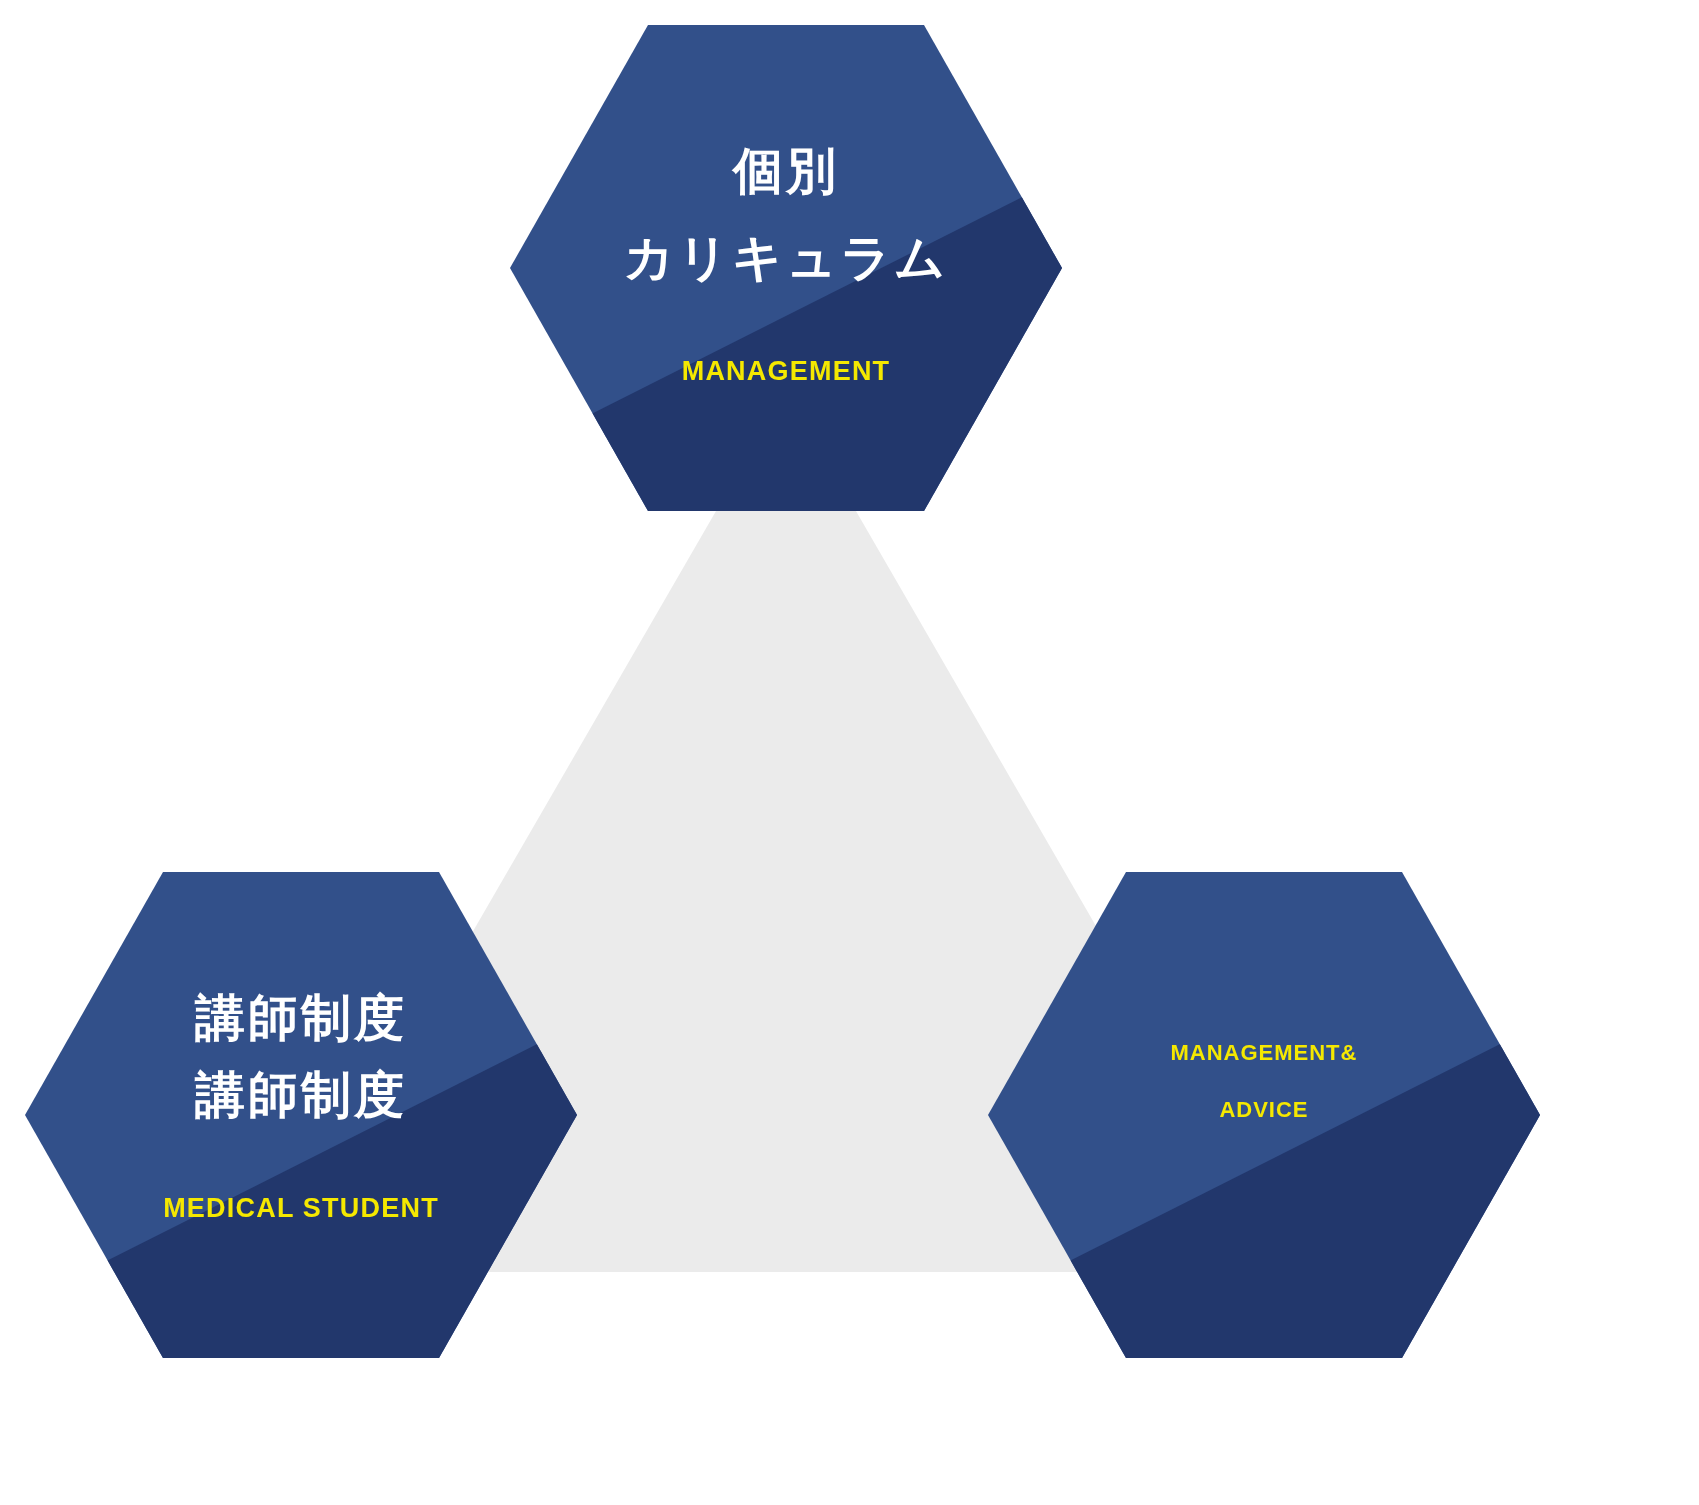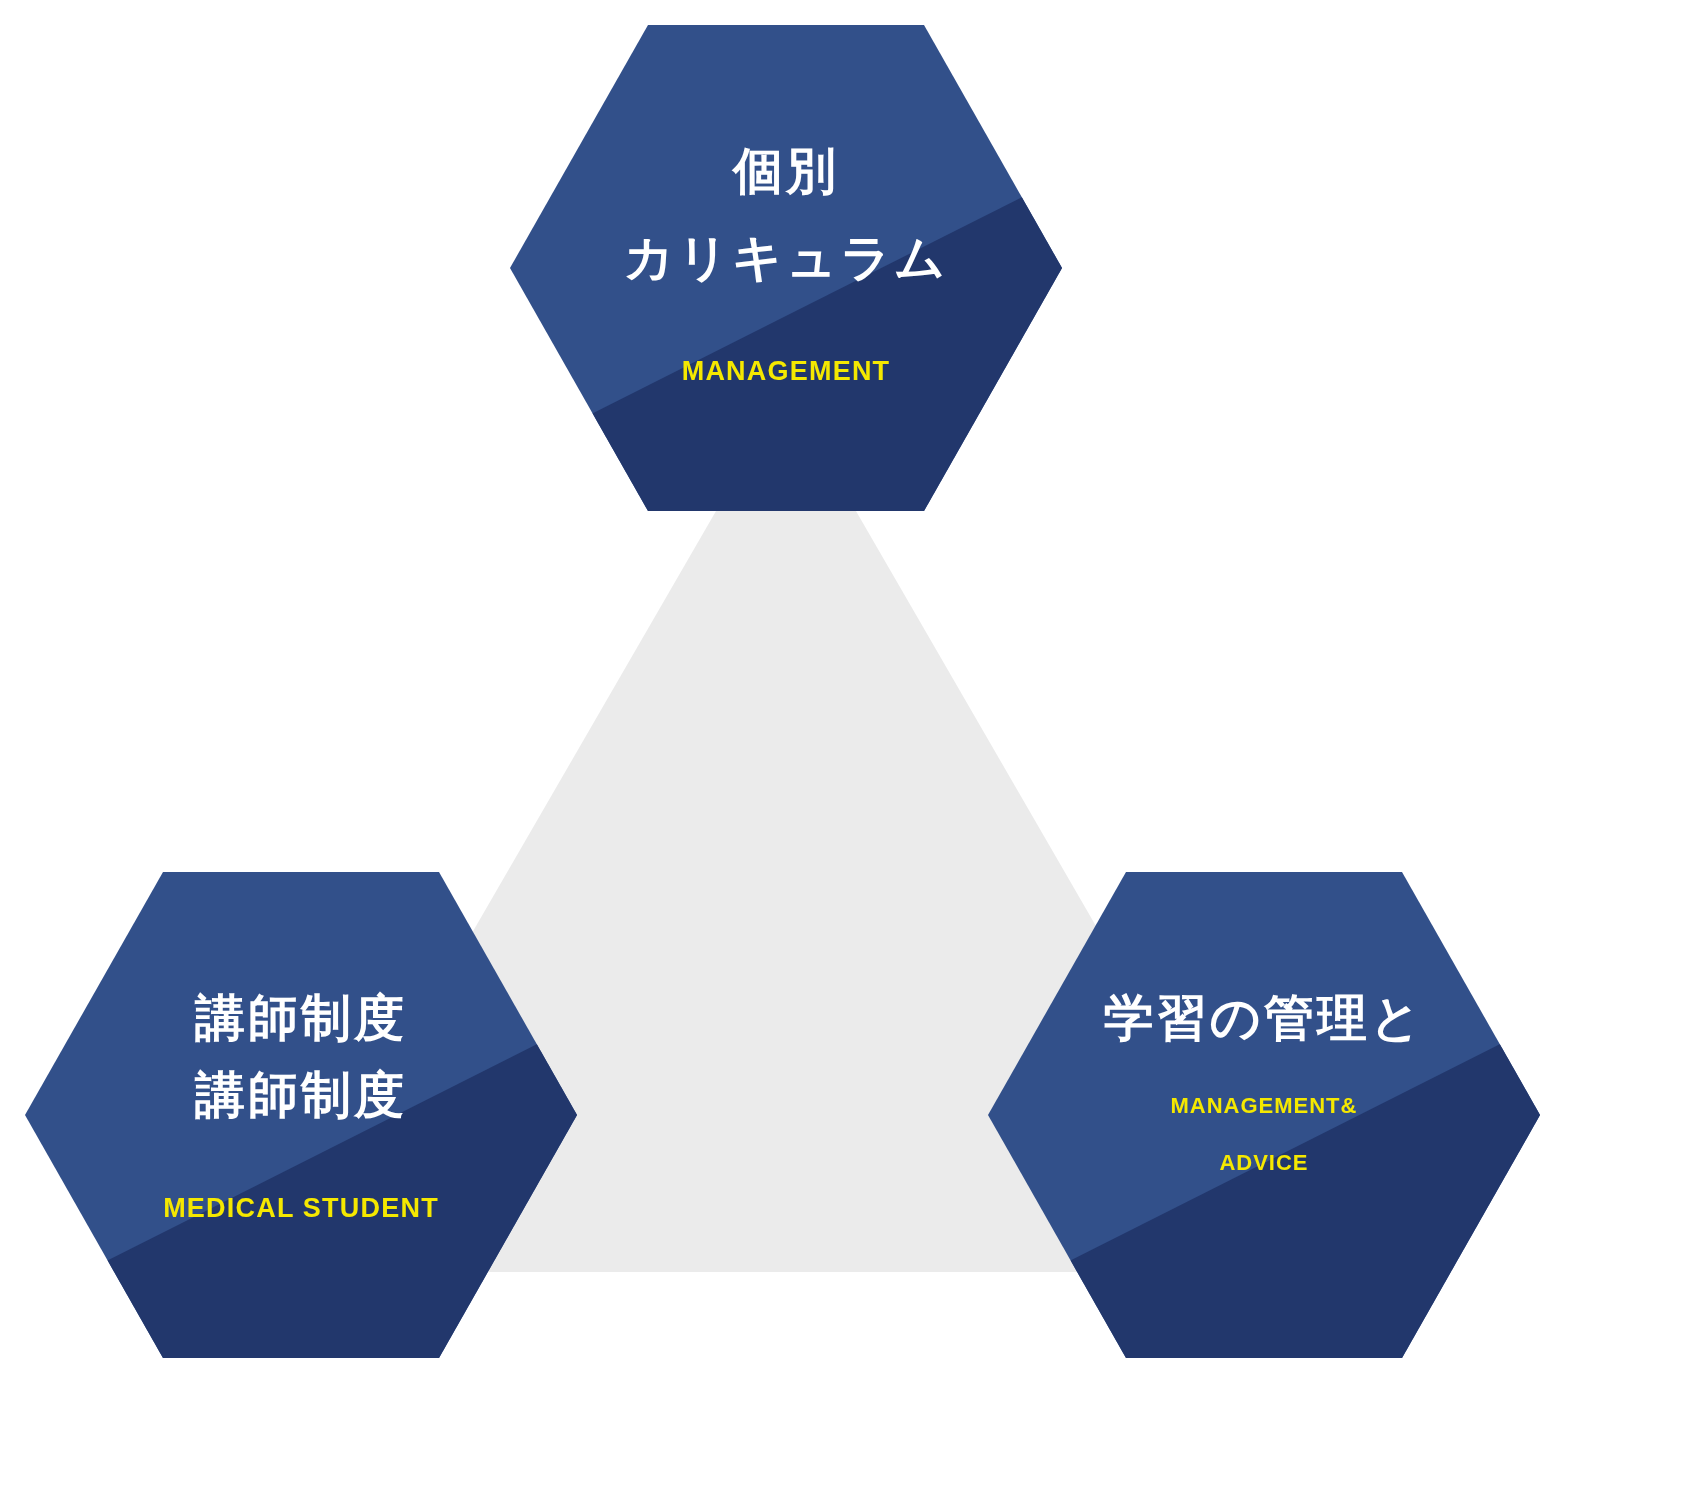--- a/index.html
+++ b/index.html
@@ -164,21 +164,20 @@
           <polygon points="138,0 414,0 552,243 414,486 138,486 0,243"></polygon>
         </clipPath>
       </defs>
       <g clip-path="url(#clip-management)">
         <rect x="0" y="0" width="552" height="486" fill="#32508a"></rect>
         <polygon points="552,152 552,486 0,486 0,430" fill="#22376c"></polygon>
       </g>
     </svg>
     <div class="hex-label">
       <div class="jp-block">
-        <div class="jp-line">学習の管理と</div>
       </div>
       <div class="en-block">
         <div class="en-line">MANAGEMENT&amp;</div>
         <div class="en-line">ADVICE</div>
       </div>
     </div>
   </div>
 
 </div>
 

